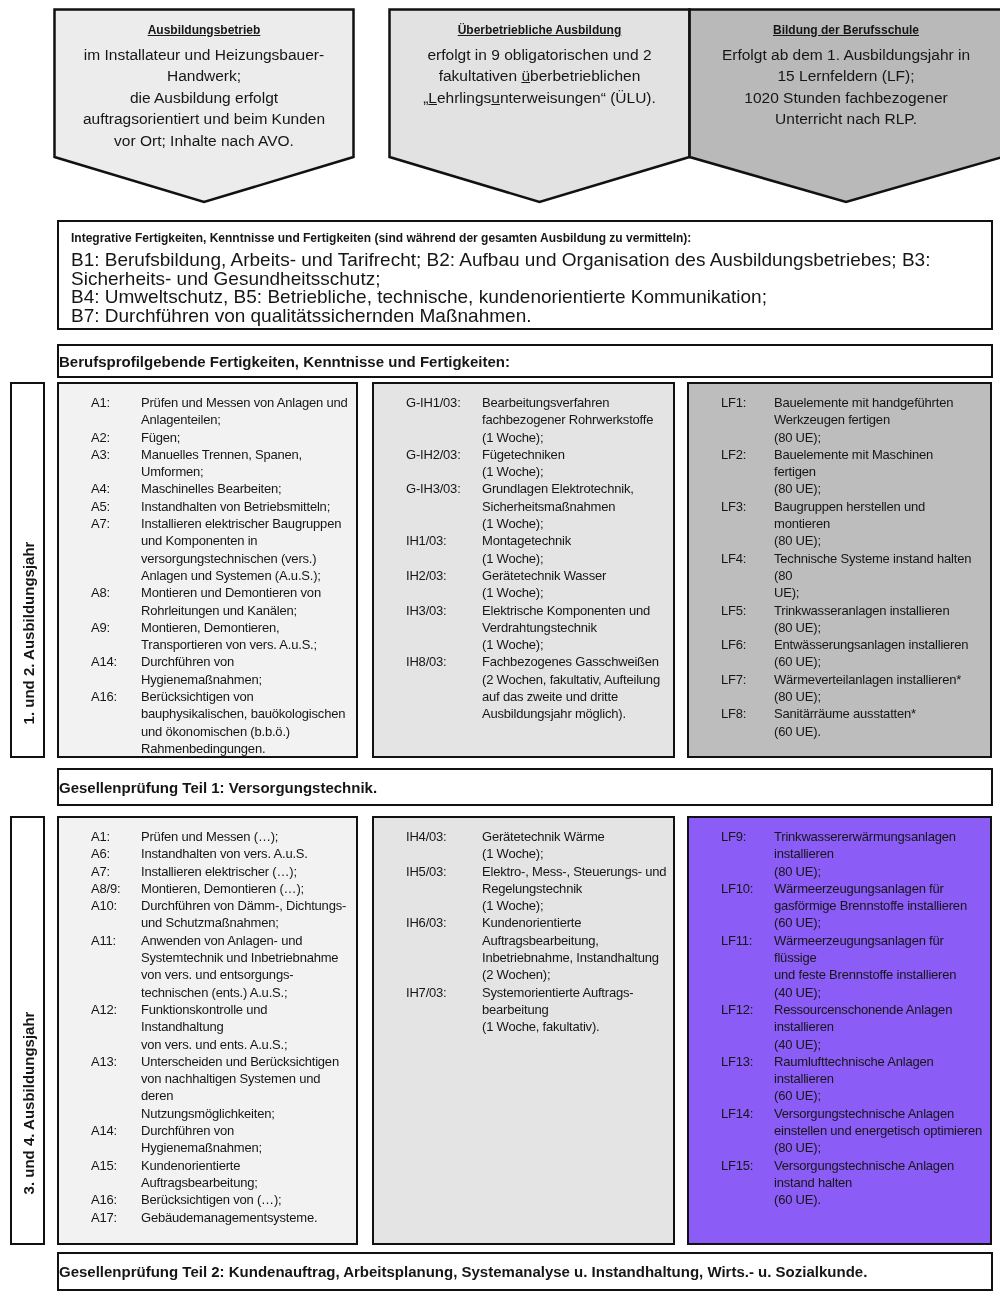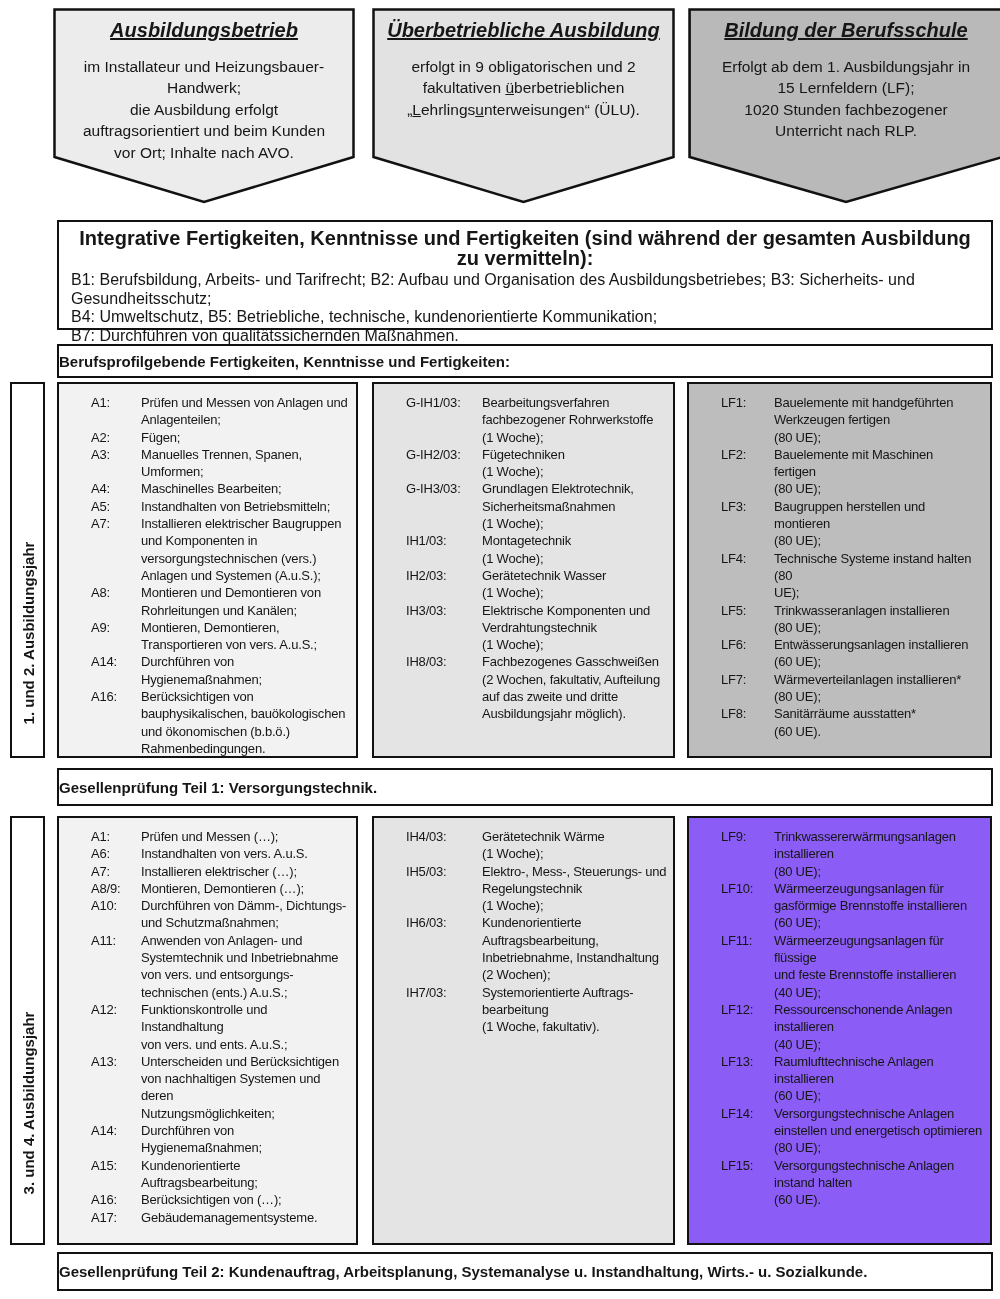--- a/index.html
+++ b/index.html
@@ -1,32 +1,32 @@
 <!DOCTYPE html>
 <html><head>
 <meta charset="utf-8">
 <style>
   html,body{margin:0;padding:0;background:#fff;}
   .page{position:relative;width:1000px;height:1299px;background:#fff;overflow:hidden;
         font-family:"Liberation Sans",sans-serif;color:#161616;}
   
   .topbox{position:absolute;top:8px;height:196px;}
   #tb0{left:53px;width:302px;}
-  #tb1{left:372px;width:303px;}
+  #tb1{left:388px;width:303px;}
   #tb2{left:688px;width:316px;}
   .topbox svg{position:absolute;left:0;top:0;width:100%;height:100%;}
   .tb-content{position:absolute;left:12px;right:12px;top:12px;text-align:center;}
-  .tb-title{font-weight:bold;font-size:20px;line-height:20px;text-decoration:underline;margin-bottom:16px;font-style:italic;}
+  .tb-title{font-weight:bold;font-size:12px;line-height:20px;text-decoration:underline;margin-bottom:4px;}
   .tb-line{font-size:15.5px;line-height:21.4px;}
   .useg{text-decoration:underline;}
   
   .wide{position:absolute;left:57px;width:936px;background:#fff;border:2px solid #111;box-sizing:border-box;}
   #integrative{top:220px;height:110px;padding:6px 12px;}
-  .int-title{font-weight:bold;font-size:20px;line-height:20px;margin-bottom:3px;text-align:center;}
-  .int-line{font-size:16px;line-height:18.6px;}
+  .int-title{font-weight:bold;font-size:12px;line-height:20px;margin-bottom:3px;}
+  .int-line{font-size:19px;line-height:18.6px;}
   .band{display:flex;align-items:center;padding:0 0;font-weight:bold;font-size:15px;}
   #band-profil{top:344px;height:34px;}
   #band-teil1{top:768px;height:38px;}
   #band-teil2{top:1252px;height:39px;}
   
   .vlabel{position:absolute;left:10px;width:35px;background:#fff;border:2px solid #111;box-sizing:border-box;}
   #vlabel1{top:382px;height:376px;}
   #vlabel2{top:816px;height:429px;}
   .vtext{position:absolute;left:50%;top:67%;transform:translate(-50%,-50%) rotate(-90deg);
          white-space:nowrap;font-weight:bold;font-size:15px;}

